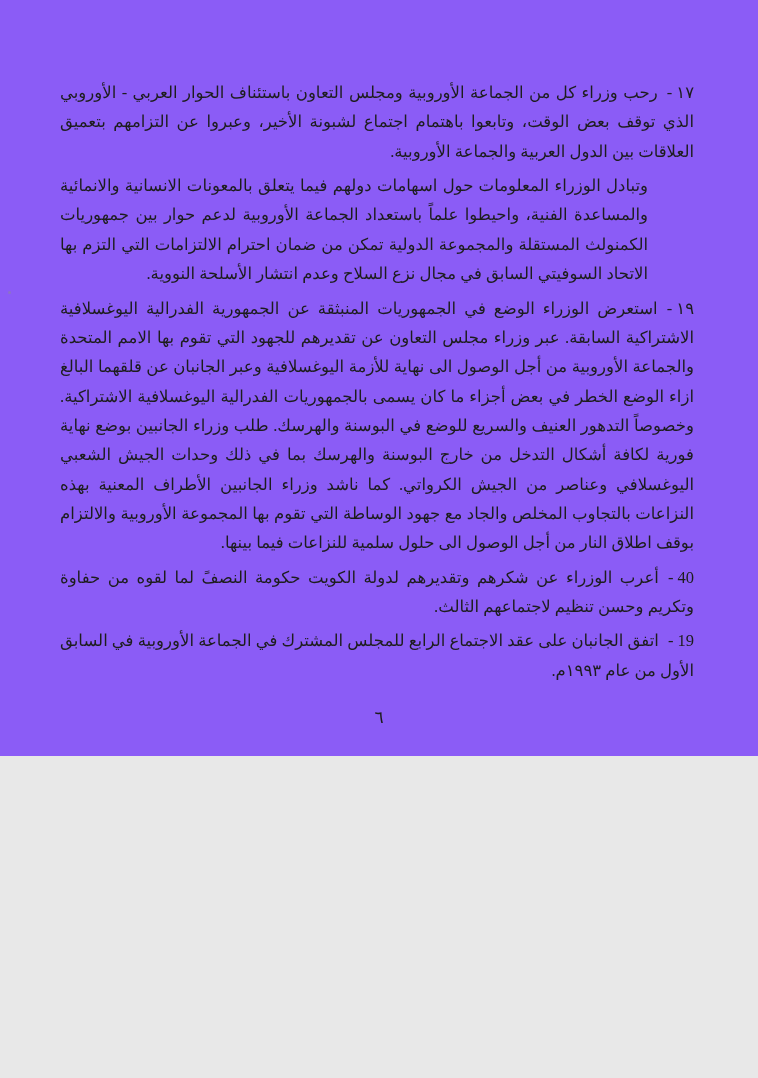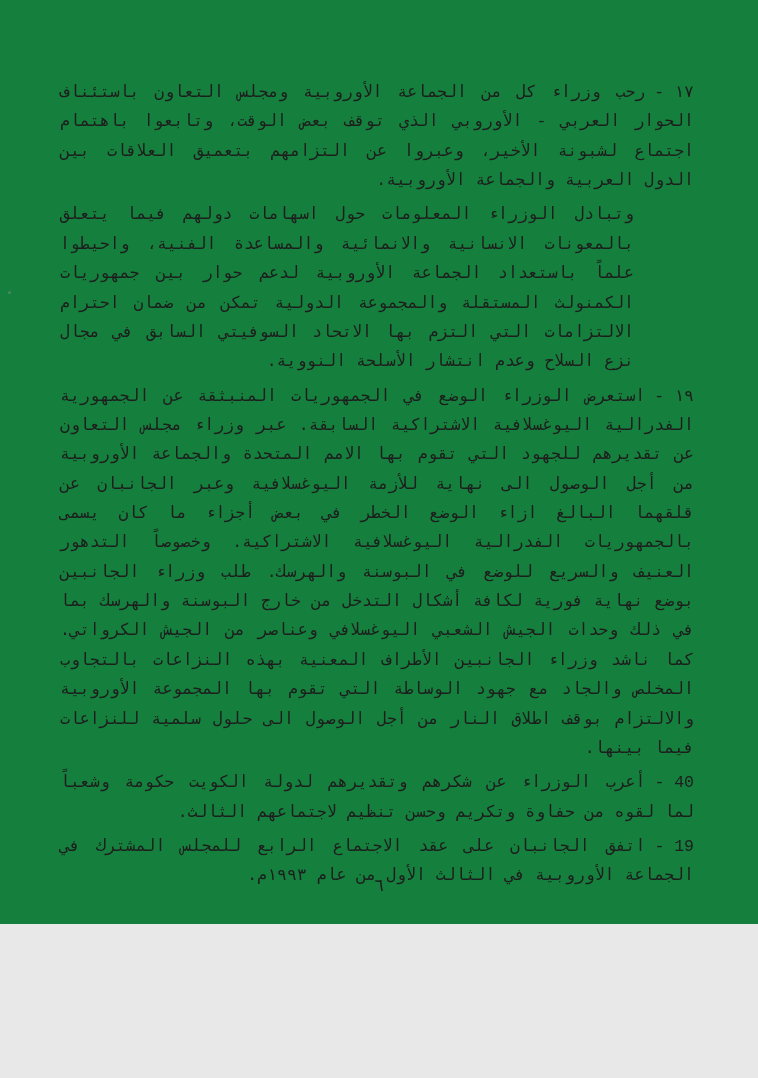--- a/index.html
+++ b/index.html
@@ -3,26 +3,26 @@
 <meta charset="utf-8">
 <style>
   html, body {
     margin: 0;
     padding: 0;
     background: #e8e8e8;
   }
   .page {
     position: relative;
     width: 758px;
-    height: 924px;
+    height: 756px;
     margin: 0 auto;
-    background: #15803d;
+    background: #8b5cf6;
     box-shadow: 0 0 4px rgba(0,0,0,.25);
     overflow: hidden;
-    font-family: Liberation Mono, monospace;
+    font-family: Liberation Serif, serif;
     color: #1d1d1d;
   }
   .content {
     position: absolute;
     top: 78px;
     right: 64px;
     left: 60px;
     direction: rtl;
     text-align: justify;
     font-size: 16.5px;
@@ -30,21 +30,21 @@
   }
   p.para {
     margin: 0 0 5px 0;
   }
   .marker {
     display: inline-block;
     margin-left: 9px;
     white-space: nowrap;
   }
   p.continuation {
-    margin-right: 60px;
+    margin-right: 46px;
   }
   .page-number {
     position: absolute;
     bottom: 28px;
     left: 0;
     right: 0;
     text-align: center;
     font-size: 17px;
     direction: rtl;
   }
@@ -65,23 +65,23 @@
 
   <div class="content">
 
     <p class="para numbered"><span class="marker">١٧ -</span><span>رحب وزراء كل من الجماعة الأوروبية ومجلس التعاون باستئناف الحوار العربي - الأوروبي الذي توقف بعض الوقت، وتابعوا باهتمام اجتماع لشبونة الأخير، وعبروا عن التزامهم بتعميق العلاقات بين الدول العربية والجماعة الأوروبية.</span></p>
 
 
     <p class="para continuation"><span>وتبادل الوزراء المعلومات حول اسهامات دولهم فيما يتعلق بالمعونات الانسانية والانمائية والمساعدة الفنية، واحيطوا علماً باستعداد الجماعة الأوروبية لدعم حوار بين جمهوريات الكمنولث المستقلة والمجموعة الدولية تمكن من ضمان احترام الالتزامات التي التزم بها الاتحاد السوفيتي السابق في مجال نزع السلاح وعدم انتشار الأسلحة النووية.</span></p>
 
     <p class="para numbered"><span class="marker">١٩ -</span><span>استعرض الوزراء الوضع في الجمهوريات المنبثقة عن الجمهورية الفدرالية اليوغسلافية الاشتراكية السابقة. عبر وزراء مجلس التعاون عن تقديرهم للجهود التي تقوم بها الامم المتحدة والجماعة الأوروبية من أجل الوصول الى نهاية للأزمة اليوغسلافية وعبر الجانبان عن قلقهما البالغ ازاء الوضع الخطر في بعض أجزاء ما كان يسمى بالجمهوريات الفدرالية اليوغسلافية الاشتراكية. وخصوصاً التدهور العنيف والسريع للوضع في البوسنة والهرسك. طلب وزراء الجانبين بوضع نهاية فورية لكافة أشكال التدخل من خارج البوسنة والهرسك بما في ذلك وحدات الجيش الشعبي اليوغسلافي وعناصر من الجيش الكرواتي. كما ناشد وزراء الجانبين الأطراف المعنية بهذه النزاعات بالتجاوب المخلص والجاد مع جهود الوساطة التي تقوم بها المجموعة الأوروبية والالتزام بوقف اطلاق النار من أجل الوصول الى حلول سلمية للنزاعات فيما بينها.</span></p>
 
-    <p class="para numbered"><span class="marker">40 -</span><span>أعرب الوزراء عن شكرهم وتقديرهم لدولة الكويت حكومة وشعباً لما لقوه من حفاوة وتكريم وحسن تنظيم لاجتماعهم الثالث.</span></p>
+    <p class="para numbered"><span class="marker">40 -</span><span>أعرب الوزراء عن شكرهم وتقديرهم لدولة الكويت حكومة النصفً لما لقوه من حفاوة وتكريم وحسن تنظيم لاجتماعهم الثالث.</span></p>
 
-    <p class="para numbered"><span class="marker">19 -</span><span>اتفق الجانبان على عقد الاجتماع الرابع للمجلس المشترك في الجماعة الأوروبية في الثالث الأول من عام ١٩٩٣م.</span></p>
+    <p class="para numbered"><span class="marker">19 -</span><span>اتفق الجانبان على عقد الاجتماع الرابع للمجلس المشترك في الجماعة الأوروبية في السابق الأول من عام ١٩٩٣م.</span></p>
 
   </div>
 
   <div class="page-number">٦</div>
 
   <span class="artifact a1"></span>
   <span class="artifact a2"></span>
   <span class="artifact a3"></span>
 
 </div>

